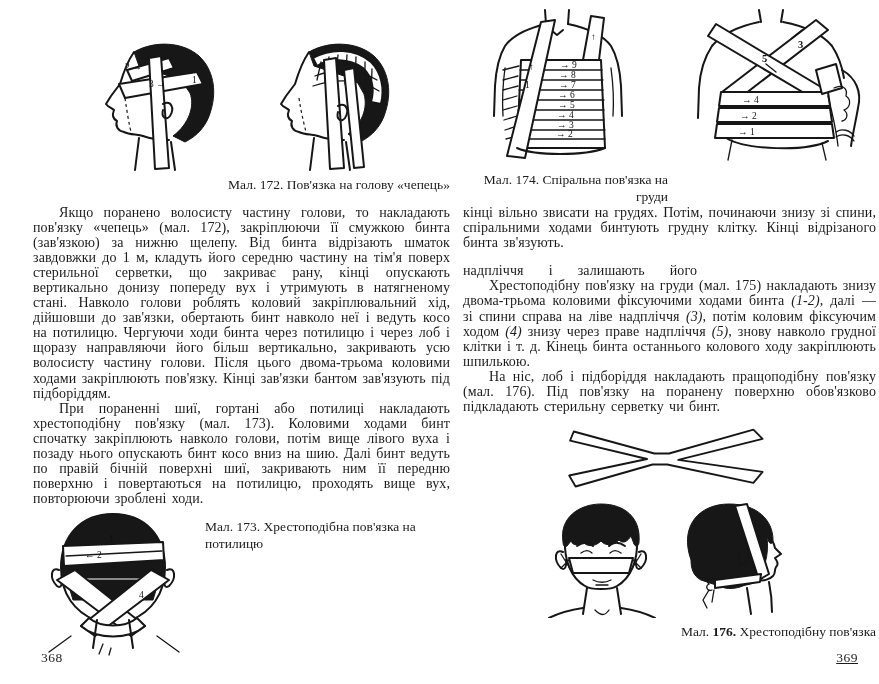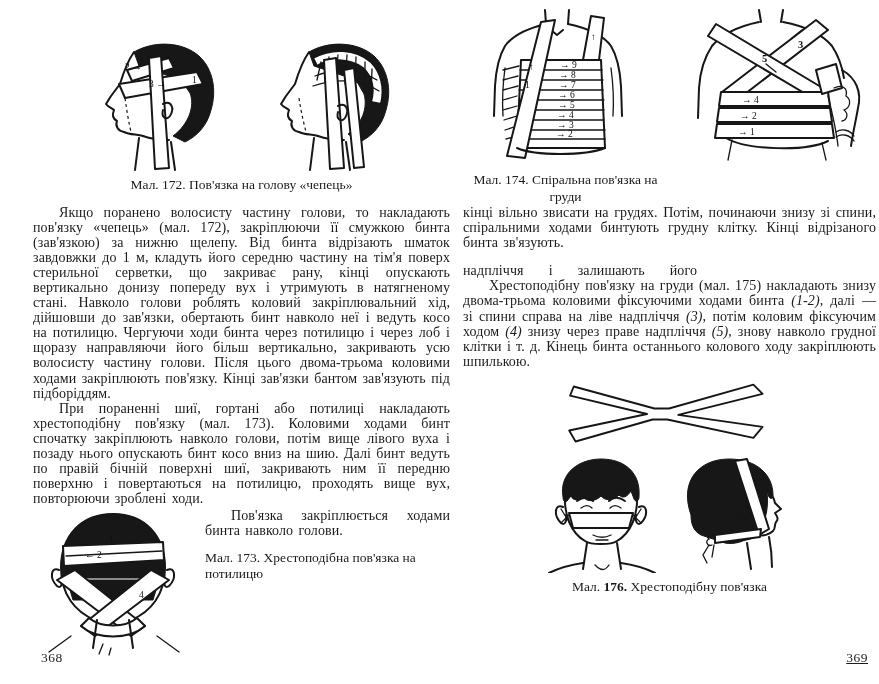--- a/index.html
+++ b/index.html
@@ -9,21 +9,21 @@
   }
   .page{position:absolute;top:0;height:684px;}
   #pageL{left:33px;width:417px;}
   #pageR{left:463px;width:413px;}
   .bodytext{
     font-size:14px;line-height:15.1px;text-align:justify;
     word-spacing:1.6px;letter-spacing:0.1px;
   }
   .ind{text-indent:26px;}
   .caption{font-size:13.5px;line-height:16.5px;}
-  .center{text-align:center;}
+  .center{text-align:right;}
   .pagenum{position:absolute;top:650px;font-size:13.5px;letter-spacing:0.5px;}
   .figwrap172{margin:36px auto 0 auto;width:330px;height:136px;}
   .cap172{margin-top:5px;}
   .lead{margin-top:11px;}
   .bottomrow{display:flex;margin-top:2px;}
   .figcell{width:168px;flex:0 0 168px;}
   .textcell{flex:1;padding-left:4px;}
   .cap173{margin-top:11px;}
   .figsrowR{display:flex;justify-content:space-between;margin-top:8px;height:158px;}
   .capsrowR{display:flex;justify-content:space-between;margin-top:6px;}
@@ -103,21 +103,20 @@
         <path class="ln" d="M64,112 L60,140 M96,112 L100,140"></path>
         <path class="thin" d="M70,136 L66,146 M78,140 L76,147"></path>
         <path class="thin" d="M16,144 L38,128 M146,144 L124,128"></path>
         <path class="thin" d="M78,28 L80,36"></path>
         <text class="num" x="76" y="34">1</text>
         <text class="num" x="52" y="50">← 2</text>
         <text class="num" x="106" y="90">4</text>
       </svg>
     </div>
     <div class="textcell">
-      <div class="bodytext ind">Пов'язка закріплюється ходами бинта навколо голови.</div>
       <div class="caption cap173">Мал. 173. Хрестоподібна пов'язка на потилицю</div>
     </div>
   </div>
 
   <div class="pagenum" style="left:8px;">368</div>
 </div>
 
 <div class="page" id="pageR">
 
   <div class="figsrowR">
@@ -179,20 +178,21 @@
 
   <div class="capsrowR">
     <div class="caption center capcell174">Мал. 174. Спіральна пов'язка на груди</div>
   </div>
 
   <div class="bodytext">кінці вільно звисати на грудях. Потім, починаючи знизу зі спини, спіральними ходами бинтують грудну клітку. Кінці відрізаного бинта зв'язують.</div>
   <div class="bodytext shortline">надпліччя і залишають його</div>
 
   <div class="bodytext ind"><span>Хрестоподібну пов'язку на груди (мал. 175) накладають знизу двома-трьома коловими фіксуючими ходами бинта </span><em class="refnum">(1-2)</em><span>, далі — зі спини справа на ліве надпліччя </span><em class="refnum">(3)</em><span>, потім коловим фіксуючим ходом </span><em class="refnum">(4)</em><span> знизу через праве надпліччя </span><em class="refnum">(5)</em><span>, знову навколо грудної клітки і т. д. Кінець бинта останнього колового ходу закріплюють шпилькою.</span></div>
 
+  <div class="bodytext ind">На ніс, лоб і підборіддя накладають пращоподібну пов'язку (мал. 176). Під пов'язку на поранену поверхню обов'язково підкладають стерильну серветку чи бинт.</div>
 
   <div class="xfigwrap">
     <svg width="230" height="66" viewBox="0 0 230 72">
       <path class="band" d="M10,6 L98,30 L114,30 L206,4 L216,14 L124,37 L216,50 L206,62 L112,42 L96,42 L12,66 L5,54 L90,36 L6,16 Z"></path>
     </svg>
   </div>
 
   <div class="fig176wrap">
     <svg width="262" height="122" viewBox="0 0 262 122">
 
@@ -216,14 +216,14 @@
       <path class="band" d="M222,78 L176,84 L176,92 L221,86 Z"></path>
       <path class="ln" d="M202,54 C210,50 212,62 205,68 C200,71 198,64 200,58"></path>
       <path class="thin" d="M176,84 C170,80 166,84 170,88 C166,90 168,96 173,94"></path>
       <path class="thin" d="M170,94 L164,104 L168,112 M175,94 L173,106"></path>
       <path class="ln" d="M208,92 L212,118 M230,86 C232,96 233,106 233,116"></path>
     </svg>
   </div>
 
   <div class="caption center cap176"><span>Мал. </span><b class="bold">176.</b><span> Хрестоподібну пов'язка</span></div>
 
-  <div class="pagenum" style="right:8px;text-decoration:underline;">369</div>
+  <div class="pagenum" style="right:18px;text-decoration:underline;">369</div>
 </div>
 
 </body></html>

